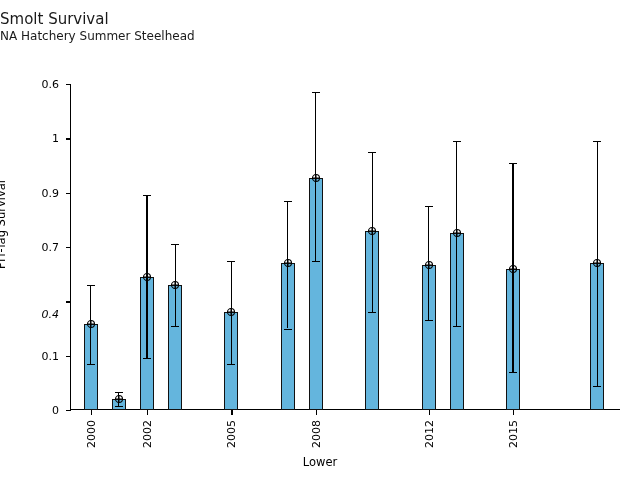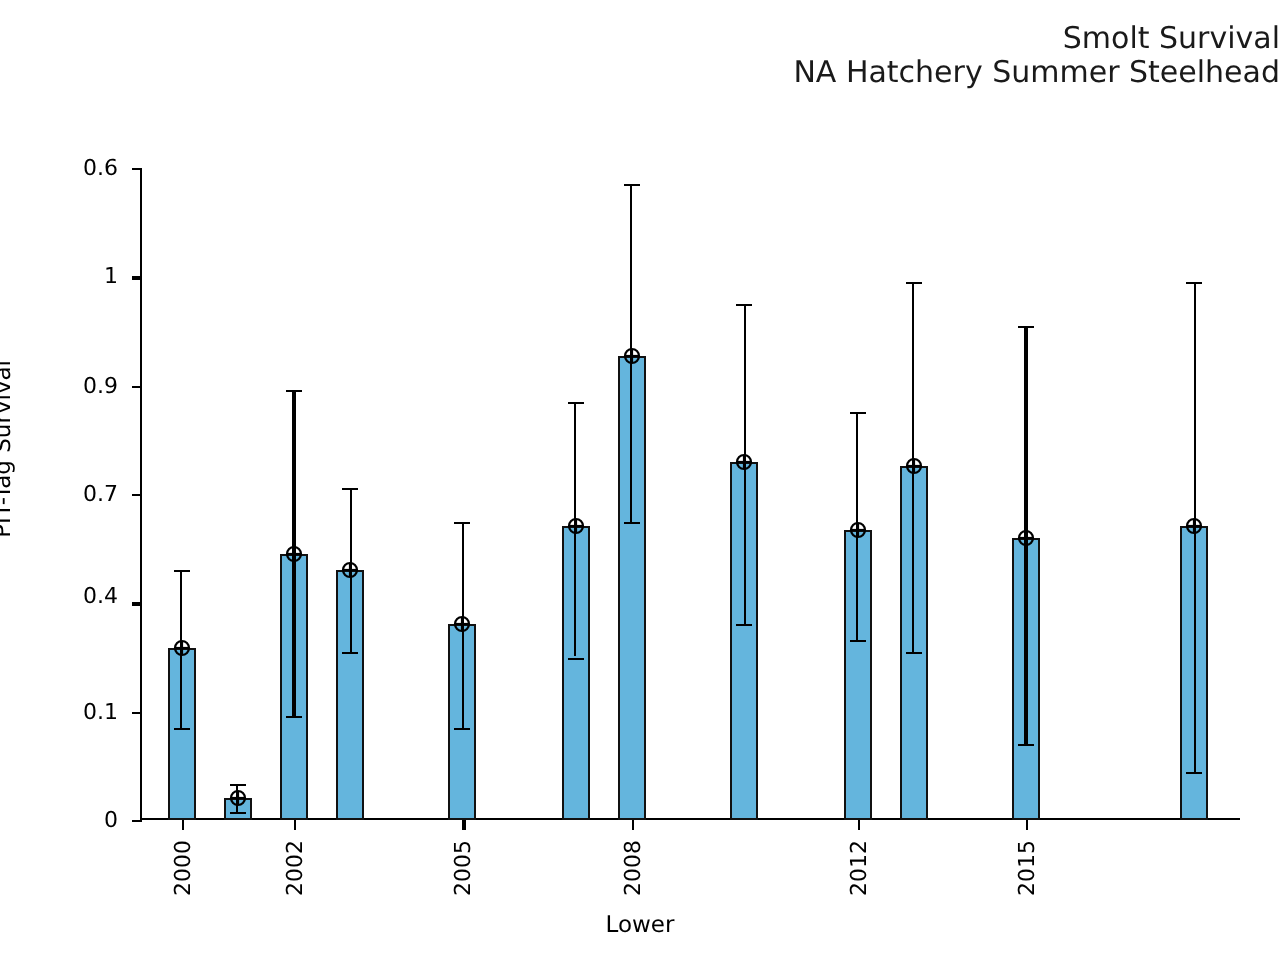--- a/index.html
+++ b/index.html
@@ -3,23 +3,23 @@
 <meta charset="utf-8">
 <style>
   html,body{margin:0;padding:0;}
   body{
     width:640px;height:480px;background:#ffffff;
     font-family:"DejaVu Sans","Liberation Sans",sans-serif;
     color:#000;overflow:hidden;
   }
   #figure{position:relative;width:640px;height:480px;}
 
-  .title-block{position:absolute;left:0;top:10px;width:640px;text-align:right;}
+  .title-block{position:absolute;left:0;top:10px;width:640px;text-align:left;}
   .chart-title{font-size:15px;color:#1a1a1a;line-height:19px;}
-  .chart-subtitle{font-size:15px;color:#1a1a1a;line-height:15px;padding-left:42px;}
+  .chart-subtitle{font-size:12px;color:#1a1a1a;line-height:15px;}
 
   
   #plot{position:absolute;left:71px;top:84px;width:549px;height:326px;}
 
   .spine-left{position:absolute;left:70px;top:84px;width:1.3px;height:327px;background:#000;}
   .spine-bottom{position:absolute;left:70px;top:409px;width:550px;height:1.3px;background:#000;}
 
   .ytick{position:absolute;width:5px;height:1.2px;background:#000;left:-5px;}
   .ytick-label{position:absolute;right:640px;white-space:nowrap;font-size:11px;color:#000;
                transform:translateY(-50%);text-align:right;}
@@ -51,21 +51,21 @@
 
   <div class="spine-left"></div>
   <div class="spine-bottom"></div>
 
   <div id="plot">
       <div class="ytick" style="top: 326px;"></div>
       <div class="ytick-label" style="top: 326px; right: 561px;">0</div>
       <div class="ytick" style="top: 271.667px;"></div>
       <div class="ytick-label" style="top: 271.667px; right: 561px;">0.1</div>
       <div class="ytick" style="top: 217.333px;"></div>
-      <div class="ytick-label" style="top: 214px; right: 561px;">0.4</div>
+      <div class="ytick-label" style="top: 230px; right: 561px; font-style: italic;">0.4</div>
       <div class="ytick" style="top: 163px;"></div>
       <div class="ytick-label" style="top: 163px; right: 561px;">0.7</div>
       <div class="ytick" style="top: 108.667px;"></div>
       <div class="ytick-label" style="top: 108.667px; right: 561px;">0.9</div>
       <div class="ytick" style="top: 54.3333px;"></div>
       <div class="ytick-label" style="top: 54.3333px; right: 561px;">1</div>
       <div class="ytick" style="top: 0px;"></div>
       <div class="ytick-label" style="top: 0px; right: 561px;">0.6</div>
       <div class="xtick" style="left: 19.7077px;"></div>
       <div class="xtick-label" style="left: 13.7077px;">2000</div>

